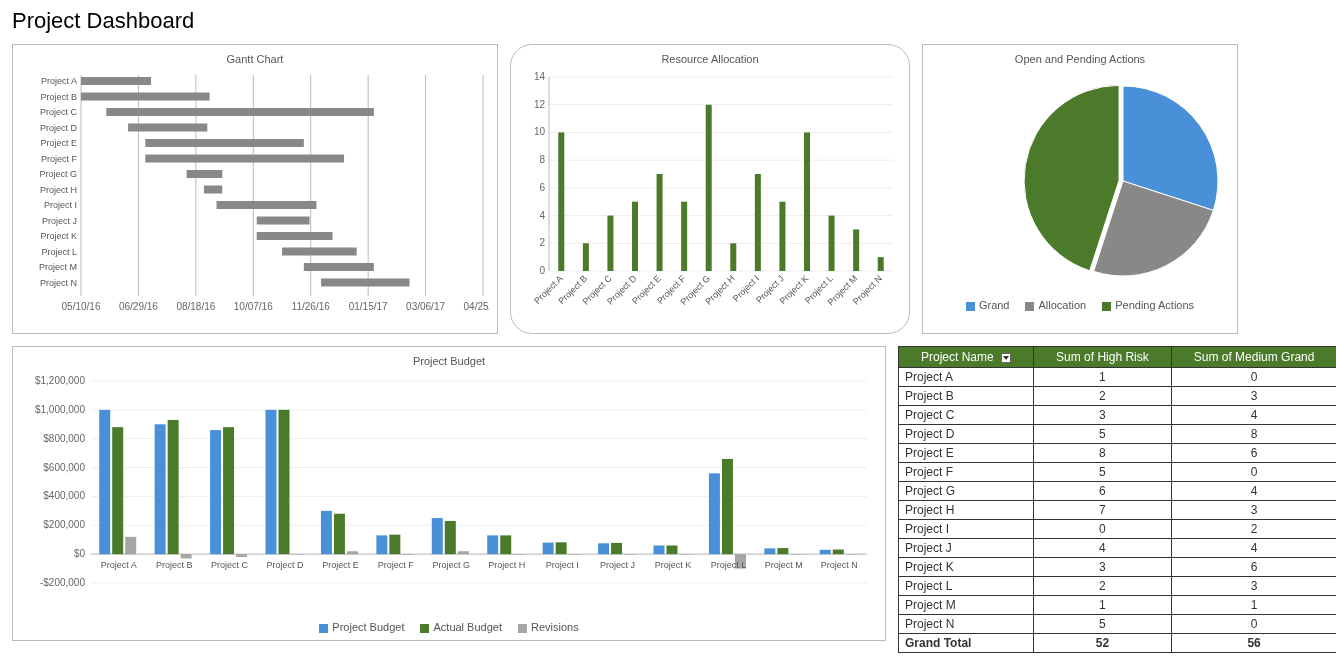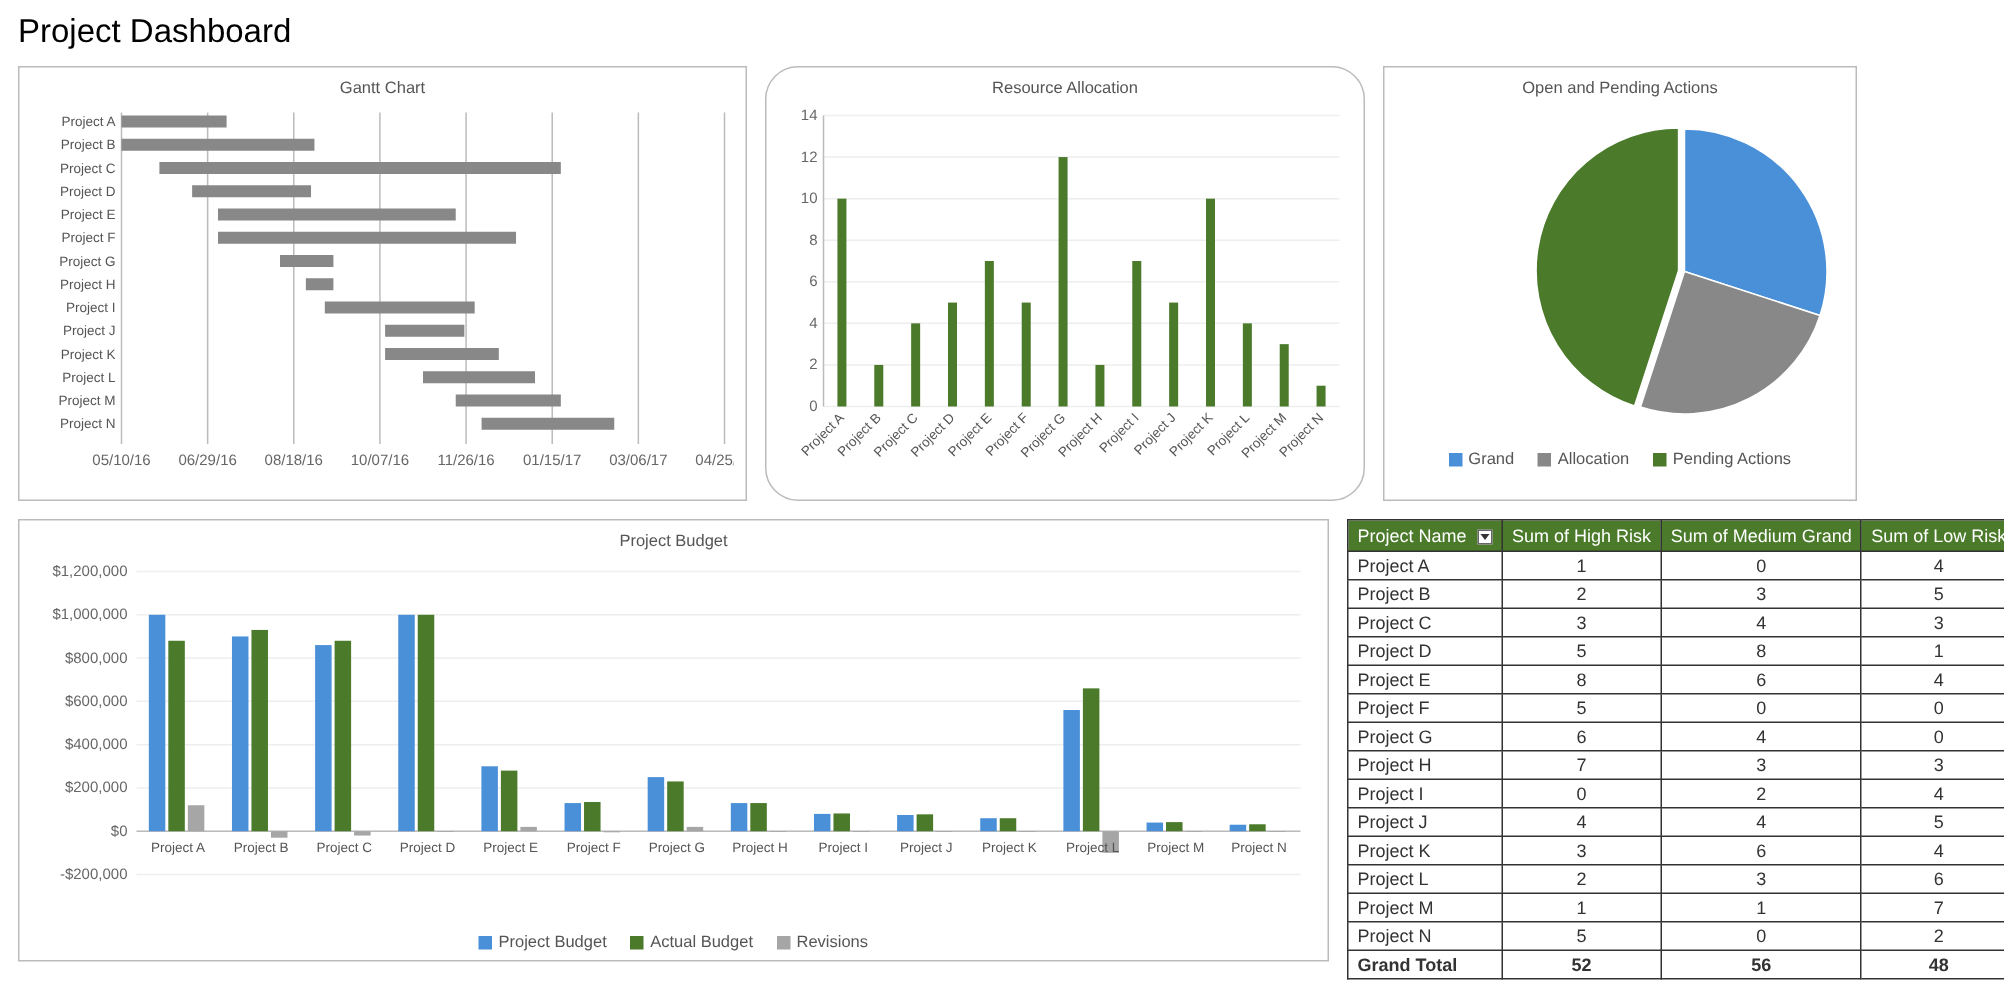--- a/index.html
+++ b/index.html
@@ -55,21 +55,21 @@
   table.risk {
     border-collapse: collapse;
     width: 100%;
     font-size: 12px;
   }
   table.risk th {
     background: #4a7a2a;
     color: #fff;
     font-weight: 400;
     text-align: left;
-    padding: 3px 6px;
+    padding: 3px 22px;
     border: 1px solid #333;
     white-space: nowrap;
   }
   table.risk th.num, table.risk td.num { text-align:center; }
   table.risk td {
     border: 1px solid #333;
     padding: 2px 6px;
     background: #fff;
   }
   table.risk tr.total td { font-weight:700; }

